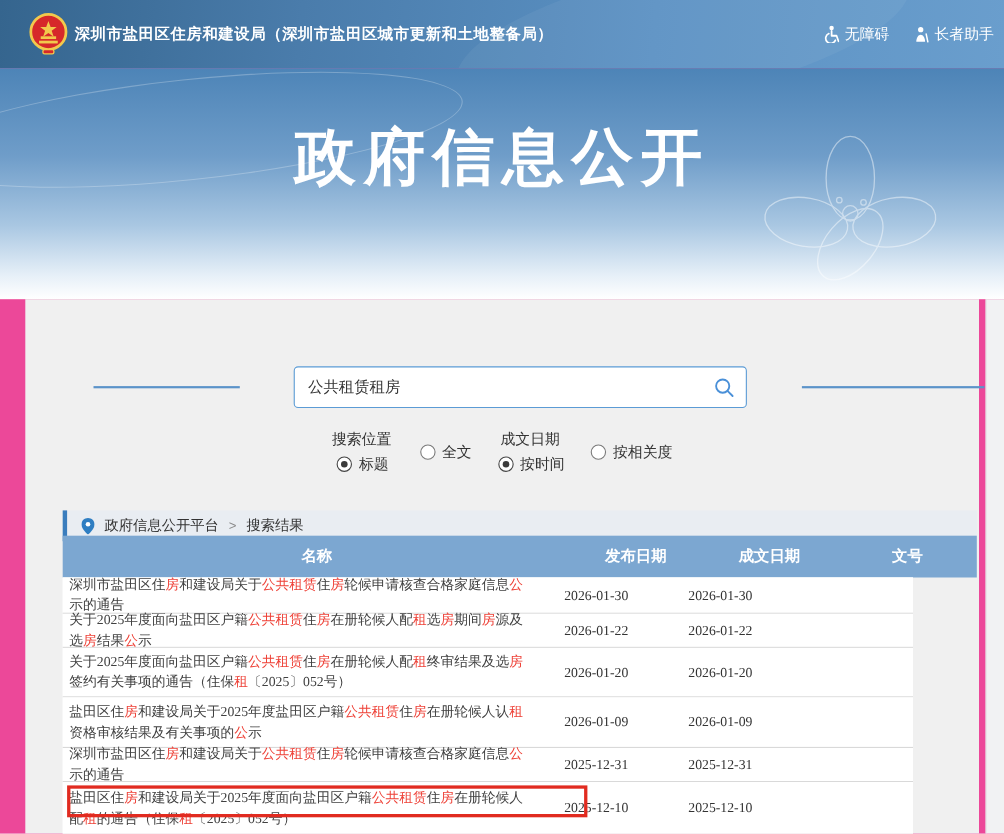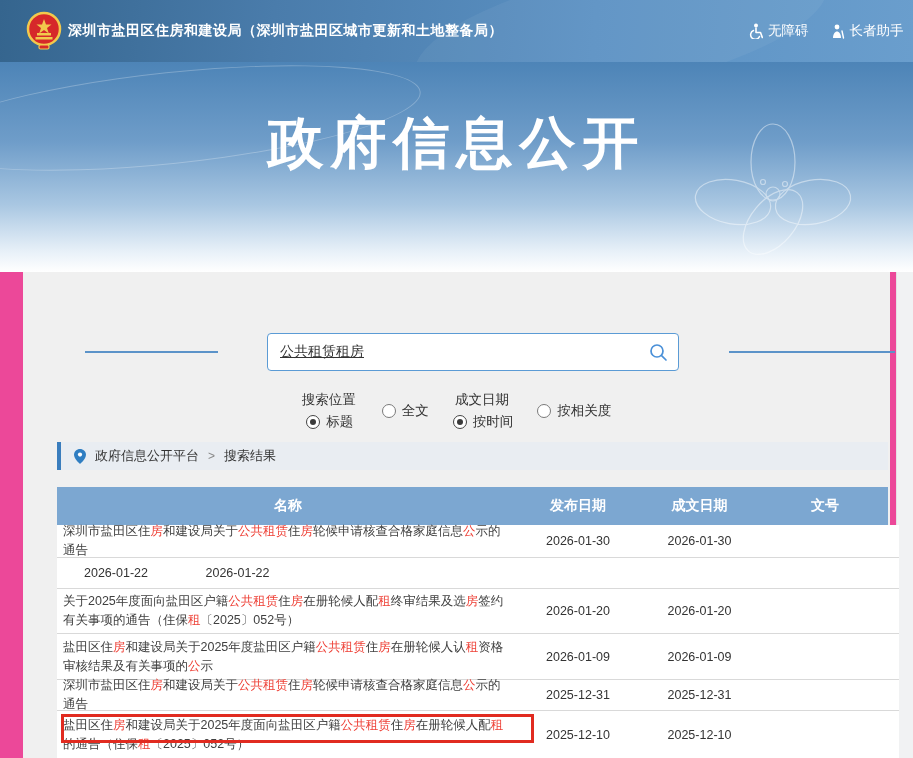--- a/index.html
+++ b/index.html
@@ -34,46 +34,46 @@
   .scroll-strip { position:absolute; right:0; top:272px; bottom:0; width:17px;
             background:#f1f2f3; border-left:1px solid #e3e3e3; }
 
   
   .h-line { position:absolute; height:2px; background:#5b93c9; top:351px; }
   .h-line.left { left:85px; width:133px; }
   .h-line.right { left:729px; width:166px; }
   .search-box { position:absolute; left:267px; top:333px; width:412px; height:38px; background:#fff;
             border:1px solid #5b9bd5; border-radius:4px; display:flex; align-items:center; }
   .search-box input { flex:1; border:none; outline:none; background:transparent; padding:0 8px 0 12px;
-            font-size:14px; color:#333; font-family:inherit;text-decoration:underline; }
+            font-size:14px; color:#333; font-family:inherit; }
   .search-btn { width:40px; height:100%; display:flex; align-items:center; justify-content:center;
             cursor:pointer; background:transparent; border:none; }
 
   
   .filters { position:absolute; left:0; top:391px; width:913px; display:flex; justify-content:center;
             align-items:center; gap:24px; font-size:13.5px; color:#333; }
   .grp { display:flex; align-items:center; gap:4px;flex-direction:column; }
   .grp-label { margin-right:2px; }
   .radio-item { display:flex; align-items:center; gap:6px; cursor:pointer; }
   .radio { width:14px; height:14px; border:1px solid #7a7a7a; border-radius:50%; background:#fff;
             position:relative; display:inline-block; }
   .radio.on { border-color:#444; }
   .radio.on::after { content:""; position:absolute; left:3px; top:3px; width:6px; height:6px;
             border-radius:50%; background:#3b3b3b; }
 
   
-  .breadcrumb { position:absolute; left:57px; top:442px; width:831px; height:28px; background:#e9edf2;
+  .breadcrumb { position:absolute; left:57px; top:464px; width:831px; height:28px; background:#e9edf2;
             border-left:4px solid #3a7dbd; display:flex; align-items:center; padding-left:13px;
             font-size:13px; color:#333; gap:9px; }
   .breadcrumb .sep { color:#888; font-size:12px; }
 
   
   .thead { position:absolute; left:57px; top:487px; width:831px; height:38px; background:#7ca7d1;
             display:flex; align-items:center; color:#fff; font-size:14px; font-weight:bold; }
-  .tbody { position:absolute; left:57px; top:525px; width:842px; background:#fff; }
+  .tbody { position:absolute; left:57px; top:525px; width:773px; background:#fff;font-family:Liberation Serif, serif; }
   .th { text-align:center; }
   .th.c1 { width:462px; } .th.c2 { width:118px; } .th.c3 { width:125px; } .th.c4 { width:126px; }
   .trow { display:flex; align-items:center; border-bottom:1px solid #d9d9d9; background:#fff; cursor:pointer; }
   .trow:nth-child(1){height:33px} .trow:nth-child(2){height:31px} .trow:nth-child(3){height:45px}
   .trow:nth-child(4){height:46px} .trow:nth-child(5){height:31px} .trow:nth-child(6){height:48px}
   .td { font-size:12.5px; color:#333; }
   .td.name { width:462px; padding:0 8px 0 6px; color:#404040; line-height:19px; }
   .td.name .hl { color:var(--hl,#ee4036); }
   .td.date1 { width:118px; text-align:center; }
   .td.date2 { width:125px; text-align:center; }
@@ -190,20 +190,21 @@
     <div class="th c4">文号</div>
   </div>
   <div class="tbody" id="rows">
       <div class="trow">
         <div class="td name"><span>深圳市盐田区住</span><span class="hl">房</span><span>和建设局关于</span><span class="hl">公共租赁</span><span>住</span><span class="hl">房</span><span>轮候申请核查合格家庭信息</span><span class="hl">公</span><span>示的通告</span></div>
         <div class="td date1">2026-01-30</div>
         <div class="td date2">2026-01-30</div>
         <div class="td doc"></div>
       </div>
       <div class="trow">
+        <div class="td name"><span>关于2025年度面向盐田区户籍</span><span class="hl">公共租赁</span><span>住</span><span class="hl">房</span><span>在册轮候人配</span><span class="hl">租</span><span>选</span><span class="hl">房</span><span>期间</span><span class="hl">房</span><span>源及选</span><span class="hl">房</span><span>结果</span><span class="hl">公</span><span>示</span></div>
         <div class="td date1">2026-01-22</div>
         <div class="td date2">2026-01-22</div>
         <div class="td doc"></div>
       </div>
       <div class="trow">
         <div class="td name"><span>关于2025年度面向盐田区户籍</span><span class="hl">公共租赁</span><span>住</span><span class="hl">房</span><span>在册轮候人配</span><span class="hl">租</span><span>终审结果及选</span><span class="hl">房</span><span>签约有关事项的通告（住保</span><span class="hl">租</span><span>〔2025〕052号）</span></div>
         <div class="td date1">2026-01-20</div>
         <div class="td date2">2026-01-20</div>
         <div class="td doc"></div>
       </div>

